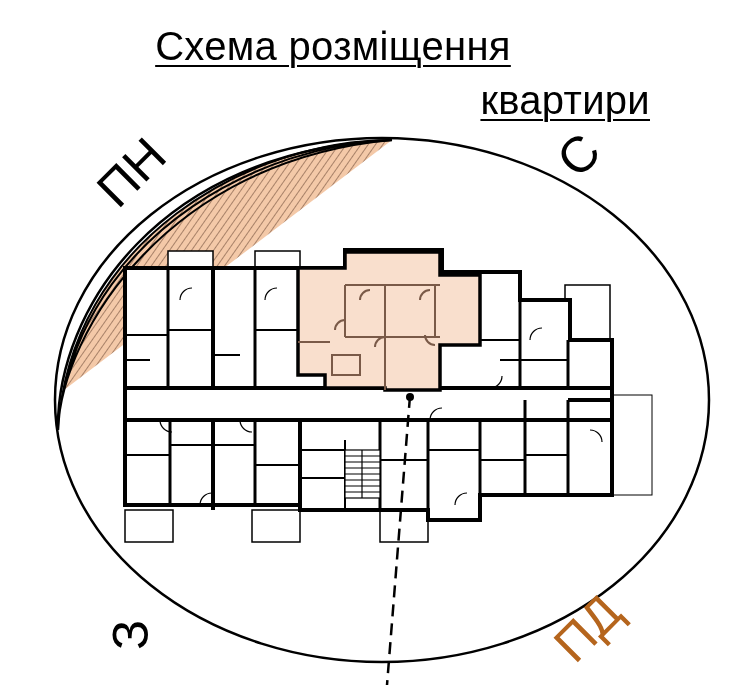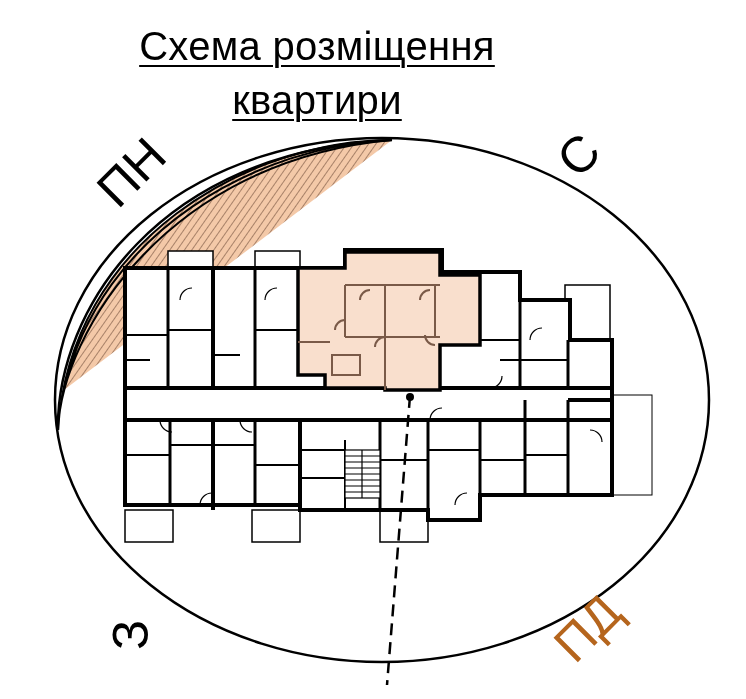--- a/index.html
+++ b/index.html
@@ -1,22 +1,22 @@
 <!DOCTYPE html>
 <html><head>
   <meta charset="utf-8">
   <style>
     html, body { margin: 0; padding: 0; background: #ffffff; }
     body { width: 746px; height: 699px; position: relative; overflow: hidden;
            font-family: "Liberation Sans", sans-serif; }
-    .title { position: absolute; left: 0; width: 634px; text-align: center;
+    .title { position: absolute; left: 16px; width: 634px; text-align: center;
              font-size: 40px; color: #000; text-decoration: underline;
              text-decoration-thickness: 2px; text-underline-offset: 5px; letter-spacing: 0.3px; }
     #title-line1 { top: 24px; }
-    #title-line2 { top: 78px; }
+    #title-line2 { top: 78px; text-align: right; }
     svg#scheme { position: absolute; left: 0; top: 0; }
     .dir-label { font-family: "Liberation Sans", sans-serif; font-size: 50px; }
   </style>
 </head>
 <body>
 
 <div id="title-line1" class="title">Схема розміщення</div>
 <div id="title-line2" class="title">квартири</div>
 
 <svg id="scheme" width="746" height="699" viewBox="0 0 746 699">

